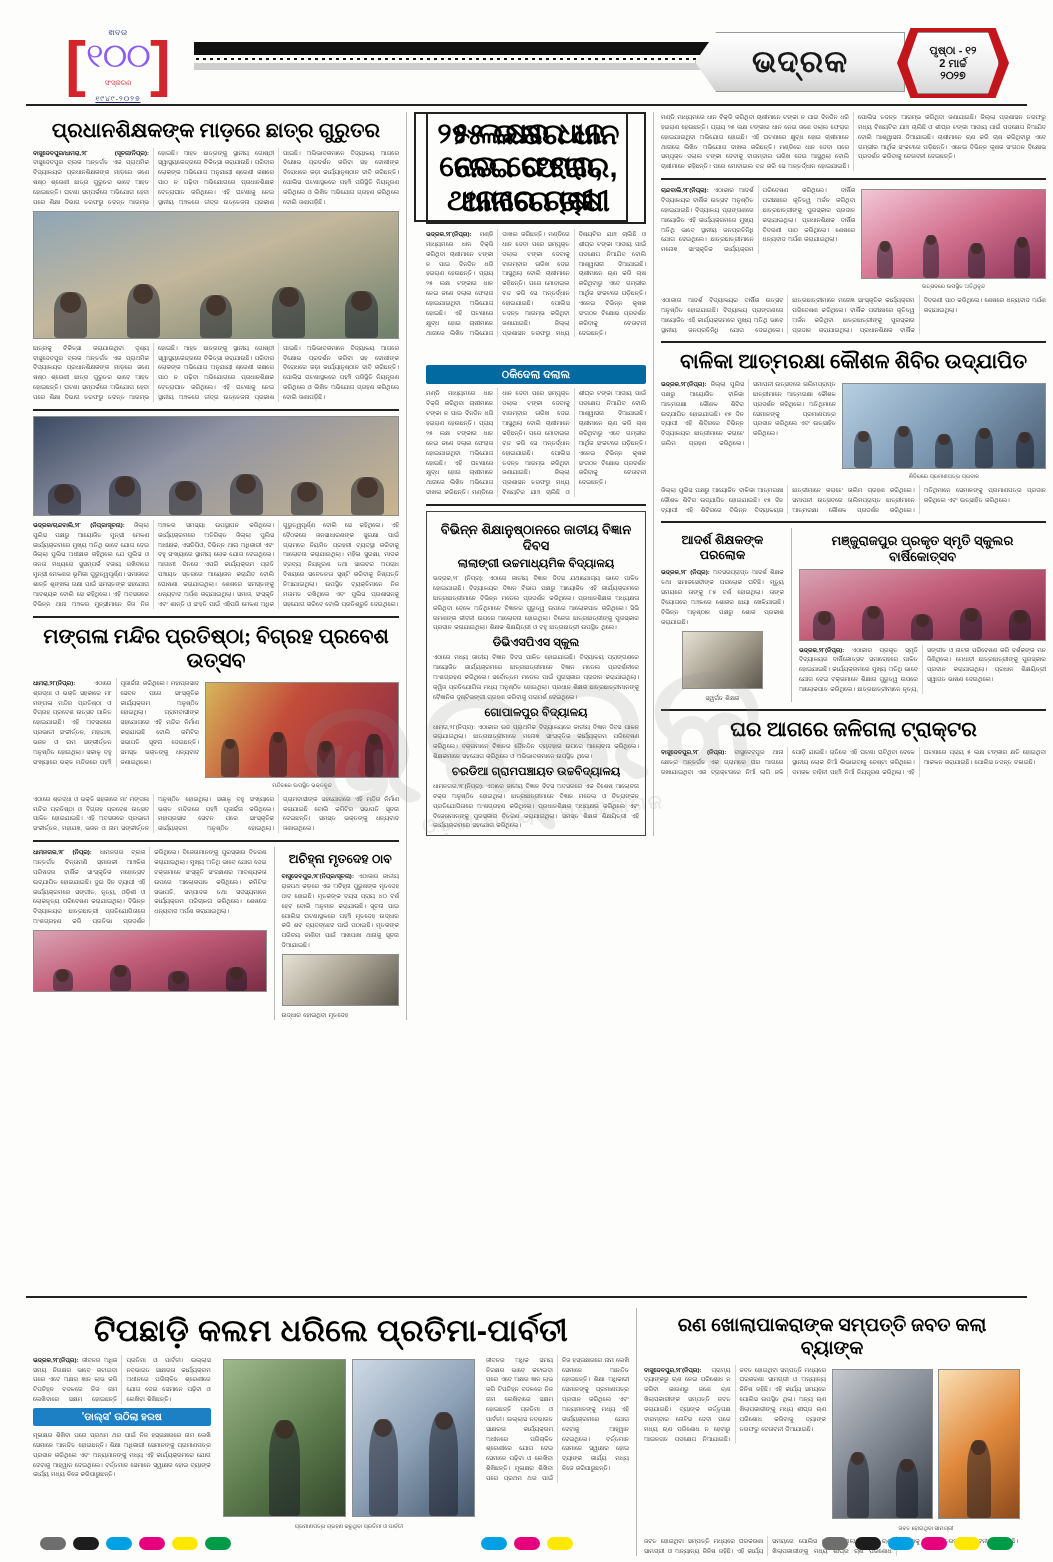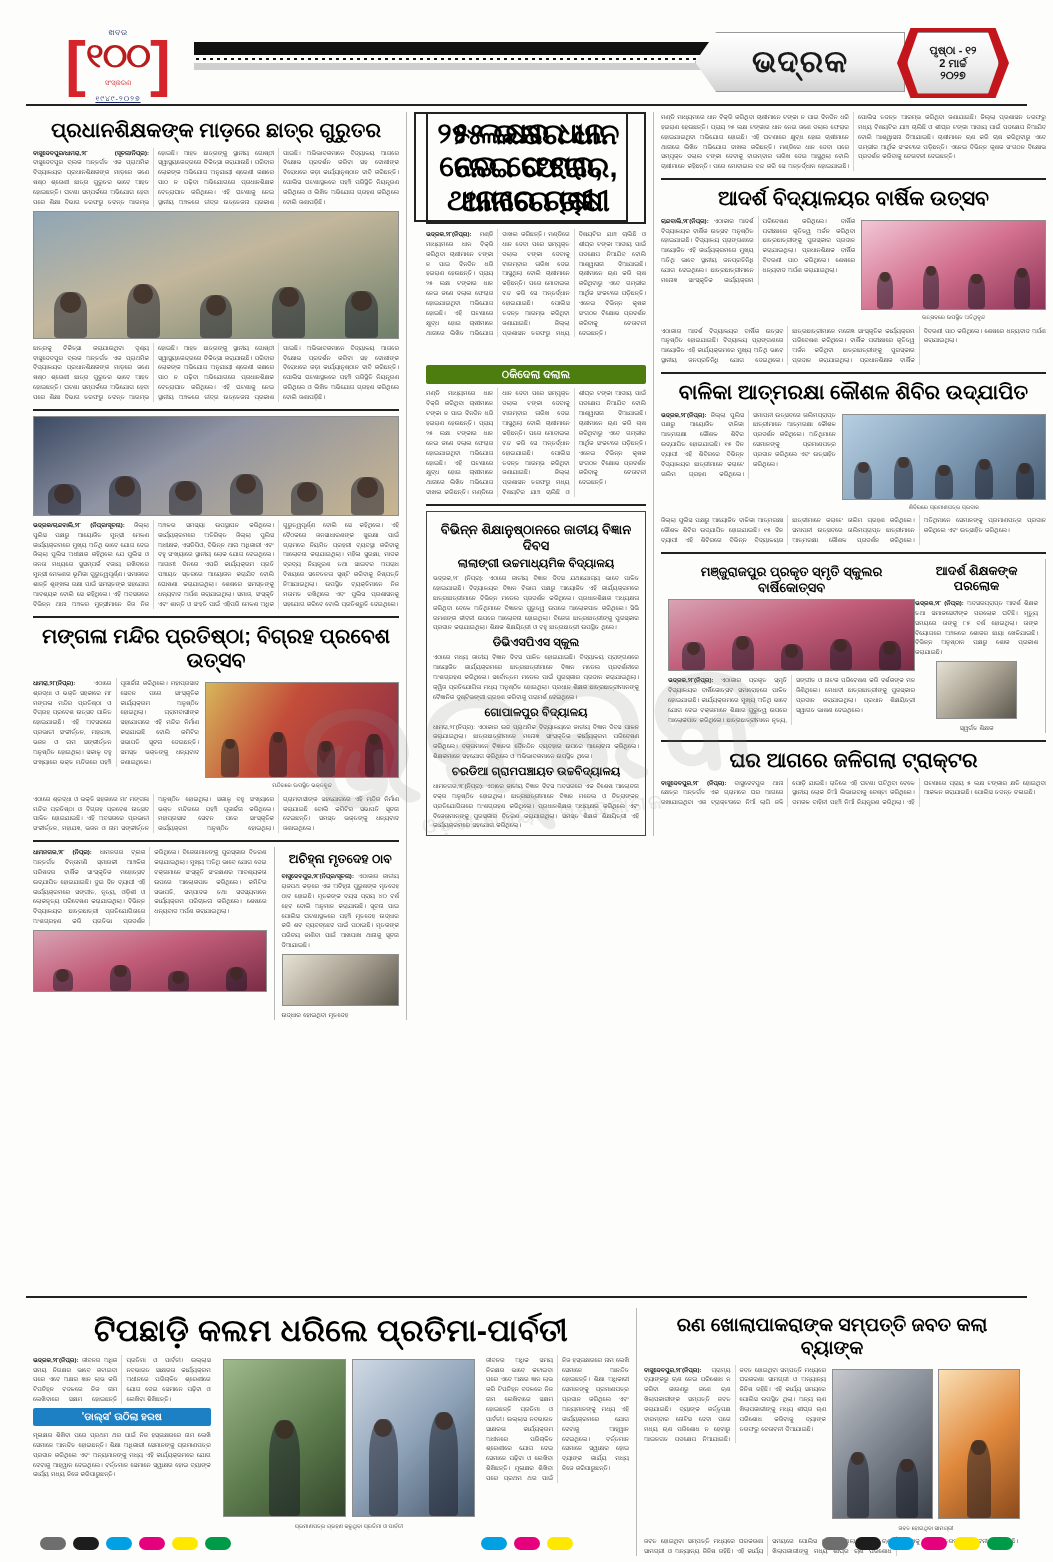--- a/index.html
+++ b/index.html
@@ -20,21 +20,21 @@
   
   .masthead { position:relative; height:72px; }
   .logo {
     position:absolute; left:28px; top:-4px;
     width:128px; height:78px;
     display:flex; align-items:center; justify-content:center;
   }
   .logo .brk { color:#d6242c; font-size:62px; font-weight:bold; line-height:1; }
   .logo .inner { text-align:center; line-height:1; }
   .logo .tiny-top { font-size:8px; color:#1b2a6b; letter-spacing:.5px; }
-  .logo .big { font-size:34px; color:#b91c1c; font-weight:bold; letter-spacing:-1px;}
+  .logo .big { font-size:34px; color:#8b5cf6; font-weight:normal; letter-spacing:-1px;}
   .logo .tiny-red { font-size:7px; color:#d6242c; }
   .logo .tiny-bot { font-size:7.5px; color:#1b2a6b; letter-spacing:1px;text-decoration:underline; }
 
   .rule-wrap { position:absolute; left:168px; right:310px; top:14px; }
   .rule-black { height:13px; background:#111; }
   .rule-dots { height:4px; margin-top:2px;
      background-image:radial-gradient(#111 42%, transparent 44%);
      background-size:7px 4px; }
   .rule-grey { height:7px; margin-top:2px; background:#cfcfcf; }
 
@@ -74,21 +74,21 @@
   .col { padding:0 7px; }
   .vdiv { width:1px; background:#b9b9b9; flex:0 0 1px; }
 
   
   h1.head-main {
     font-size:29px; font-weight:bold; text-align:center;
     margin:5px 0 6px 0; letter-spacing:.2px; line-height:1.15; color:#000;
   }
   h2.head {
     font-size:20.5px; font-weight:bold; text-align:center;
-    margin:6px 0 5px 0; line-height:1.2; color:#000;
+    margin:6px 0 5px 0; line-height:1.2; color:#000;font-family:Liberation Serif, serif;
   }
   h3.head-sm {
     font-size:15.5px; font-weight:bold; text-align:center;
     margin:5px 0 4px 0; line-height:1.2; color:#000;
   }
   h4.sub {
     font-size:11.5px; font-weight:bold; text-align:center;
     margin:4px 0 3px 0; color:#000;
   }
   .body-text {
@@ -105,21 +105,21 @@
   }
   .cap {
     font-size:5.6px; color:#333; text-align:center; margin:2px 0 4px 0;
     line-height:1.4;
   }
 
   .tagbox {
     background:#1a9ad6; color:#fff; font-size:11px; font-weight:bold;
     text-align:center; padding:3px 4px; margin:4px 0; border-radius:2px;
   }
-  .tagbox.cyan { background:#4d7c0f;margin-top:28px; }
+  .tagbox.cyan { background:#0369a1;margin-top:28px; }
   .tagbox.blue { background:#1d7fc4; }
   .thickrule { height:2px; background:#222; margin:7px 0 5px 0; }
   .boxed { border:1.5px solid #444; padding:5px 7px; }
 
   
   .ph-inner { position:absolute; inset:0; }
   .g1 { background:linear-gradient(160deg,#8fa6b6 0%,#c3b79c 45%,#6e7f6a 100%); }
   .g2 { background:linear-gradient(150deg,#3b4a63 0%,#8f93a3 40%,#c9b68f 100%); }
   .g3 { background:linear-gradient(120deg,#d7b65a 0%,#c34d3a 40%,#8d2f46 100%); }
   .g4 { background:linear-gradient(135deg,#b7cfe2 0%,#7f9bb5 50%,#4c5f74 100%); }
@@ -344,21 +344,20 @@
 
       <div class="vdiv"></div>
 
       <div class="col" style="width:399px">
         <div class="cols2 body-text" style="column-count:2">
           <span>ମଣ୍ଡି ମାଧ୍ୟମରେ ଧାନ ବିକ୍ରି କରିଥିବା ଚାଷୀମାନେ ଟଙ୍କା ନ ପାଇ ଦିନଦିନ ଧରି ହଇରାଣ ହେଉଛନ୍ତି। ପ୍ରାୟ ୨୫ ଲକ୍ଷ ଟଙ୍କାର ଧାନ ନେଇ ଜଣେ ଦଲାଲ ଫେରାର ହୋଇଯାଇଥିବା ଅଭିଯୋଗ ହୋଇଛି। ଏହି ଘଟଣାରେ କ୍ଷୁବ୍ଧ ହୋଇ ଚାଷୀମାନେ ଥାନାରେ ଲିଖିତ ଅଭିଯୋଗ ଦାଖଲ କରିଛନ୍ତି। ମଣ୍ଡିରେ ଧାନ ଦେବା ପରେ ସମ୍ପୃକ୍ତ ଦଲାଲ ଟଙ୍କା ଦେବାକୁ ବାରମ୍ବାର ତାରିଖ ଦେଇ ଆସୁଥିଲା ବୋଲି ଚାଷୀମାନେ କହିଛନ୍ତି। ପରେ ମୋବାଇଲ ବନ୍ଦ କରି ସେ ଅନ୍ତର୍ଦ୍ଧାନ ହୋଇଯାଇଛି। ପୋଲିସ ତଦନ୍ତ ଆରମ୍ଭ କରିଥିବା ଜଣାଯାଇଛି। ଜିଲ୍ଲା ପ୍ରଶାସନ ତରଫରୁ ମଧ୍ୟ ବିଷୟଟିର ଯାଞ୍ଚ ଚାଲିଛି ଓ ଶୀଘ୍ର ଟଙ୍କା ଆଦାୟ ପାଇଁ ପଦକ୍ଷେପ ନିଆଯିବ ବୋଲି ଆଶ୍ୱାସନା ଦିଆଯାଇଛି। ଚାଷୀମାନେ ଋଣ କରି ଚାଷ କରିଥିବାରୁ ଏବେ ଗମ୍ଭୀର ଆର୍ଥିକ ସଂକଟରେ ପଡ଼ିଛନ୍ତି। ଏନେଇ ବିଭିନ୍ନ କୃଷକ ସଂଗଠନ ବିକ୍ଷୋଭ ପ୍ରଦର୍ଶନ କରିବାକୁ ଚେତାବନୀ ଦେଇଛନ୍ତି।</span>
         </div>
 
         <div class="thickrule"></div>
 
-        <h2 class="head">ଆଦର୍ଶ ବିଦ୍ୟାଳୟର ବାର୍ଷିକ ଉତ୍ସବ</h2>
         <div class="row">
           <div style="width:52%; padding-right:6px">
             <div class="cols2 body-text">
               <span class="lead">ଚାନ୍ଦବାଲି,୨୮(ନିପ୍ର):</span>
               <span>ଏଠାକାର ଆଦର୍ଶ ବିଦ୍ୟାଳୟର ବାର୍ଷିକ ଉତ୍ସବ ଅନୁଷ୍ଠିତ ହୋଇଯାଇଛି। ବିଦ୍ୟାଳୟ ପ୍ରାଙ୍ଗଣରେ ଆୟୋଜିତ ଏହି କାର୍ଯ୍ୟକ୍ରମରେ ମୁଖ୍ୟ ଅତିଥି ଭାବେ ସ୍ଥାନୀୟ ଜନପ୍ରତିନିଧି ଯୋଗ ଦେଇଥିଲେ। ଛାତ୍ରଛାତ୍ରୀମାନେ ମନୋଜ୍ଞ ସାଂସ୍କୃତିକ କାର୍ଯ୍ୟକ୍ରମ ପରିବେଷଣ କରିଥିଲେ। ବାର୍ଷିକ ପରୀକ୍ଷାରେ କୃତିତ୍ୱ ଅର୍ଜନ କରିଥିବା ଛାତ୍ରଛାତ୍ରୀଙ୍କୁ ପୁରସ୍କାର ପ୍ରଦାନ କରାଯାଇଥିଲା। ପ୍ରଧାନଶିକ୍ଷକ ବାର୍ଷିକ ବିବରଣୀ ପାଠ କରିଥିଲେ। ଶେଷରେ ଧନ୍ୟବାଦ ଅର୍ପଣ କରାଯାଇଥିଲା।</span>
             </div>
           </div>
           <div style="width:48%">
             <div class="photo" style="height:90px">
               <div class="ph-inner g11"></div>
@@ -400,47 +399,47 @@
             <div class="cap">ଶିବିରରେ ପ୍ରମାଣପତ୍ର ପ୍ରଦାନ</div>
           </div>
         </div>
         <div class="cols3 body-text">
           <span>ଜିଲ୍ଲା ପୁଲିସ ପକ୍ଷରୁ ଆୟୋଜିତ ବାଳିକା ଆତ୍ମରକ୍ଷା କୌଶଳ ଶିବିର ଉଦ୍‌ଯାପିତ ହୋଇଯାଇଛି। ୧୫ ଦିନ ବ୍ୟାପୀ ଏହି ଶିବିରରେ ବିଭିନ୍ନ ବିଦ୍ୟାଳୟର ଛାତ୍ରୀମାନେ କରାଟେ ତାଲିମ ଗ୍ରହଣ କରିଥିଲେ। ସମାପନୀ ଉତ୍ସବରେ ତାଲିମପ୍ରାପ୍ତ ଛାତ୍ରୀମାନେ ଆତ୍ମରକ୍ଷା କୌଶଳ ପ୍ରଦର୍ଶନ କରିଥିଲେ। ଅତିଥିମାନେ ସେମାନଙ୍କୁ ପ୍ରମାଣପତ୍ର ପ୍ରଦାନ କରିଥିଲେ ଏବଂ ଉତ୍ସାହିତ କରିଥିଲେ।</span>
         </div>
 
         <div class="thickrule"></div>
 
         <div class="row">
+          <div style="width:34%; padding-right:7px; border-right:1px solid #b9b9b9">
+            <h3 class="head-sm" style="font-size:12.5px">ଆଦର୍ଶ ଶିକ୍ଷକଙ୍କ ପରଲୋକ</h3>
+            <div class="body-text">
+              <span class="lead">ଭଦ୍ରକ,୨୮ (ନିପ୍ର):</span>
+              <span>ଅବସରପ୍ରାପ୍ତ ଆଦର୍ଶ ଶିକ୍ଷକ ତଥା ସମାଜସେବୀଙ୍କ ପରଲୋକ ଘଟିଛି। ମୃତ୍ୟୁ ସମୟରେ ତାଙ୍କୁ ୮୫ ବର୍ଷ ହୋଇଥିଲା। ତାଙ୍କ ବିୟୋଗରେ ଅଞ୍ଚଳରେ ଶୋକର ଛାୟା ଖେଳିଯାଇଛି। ବିଭିନ୍ନ ଅନୁଷ୍ଠାନ ପକ୍ଷରୁ ଶୋକ ପ୍ରକାଶ କରାଯାଇଛି।</span>
+            </div>
+            <div class="photo" style="height:58px; width:66%; margin:4px auto">
+              <div class="ph-inner g8"></div>
+            </div>
+            <div class="body-text" style="text-align:center">ସ୍ୱର୍ଗତ ଶିକ୍ଷକ</div>
+          </div>
           <div style="width:66%; padding-left:7px">
             <h3 class="head-sm" style="font-size:13px">ମଞ୍ଜୁରାଜପୁର ପ୍ରକୃତ ସ୍ମୃତି ସ୍କୁଲର ବାର୍ଷିକୋତ୍ସବ</h3>
             <div class="photo" style="height:72px">
               <div class="ph-inner g6"></div>
               <div class="figs">
                 <div class="fig" style="height:70%"></div>
                 <div class="fig" style="height:84%"></div>
                 <div class="fig" style="height:64%"></div>
                 <div class="fig" style="height:78%"></div>
                 <div class="fig" style="height:72%"></div>
               </div>
             </div>
             <div class="cols2 body-text">
               <span class="lead">ଭଦ୍ରକ,୨୮(ନିପ୍ର):</span>
               <span>ଏଠାକାର ପ୍ରକୃତ ସ୍ମୃତି ବିଦ୍ୟାଳୟର ବାର୍ଷିକୋତ୍ସବ ସମାରୋହରେ ପାଳିତ ହୋଇଯାଇଛି। କାର୍ଯ୍ୟକ୍ରମରେ ମୁଖ୍ୟ ଅତିଥି ଭାବେ ଯୋଗ ଦେଇ ବକ୍ତାମାନେ ଶିକ୍ଷାର ଗୁରୁତ୍ୱ ଉପରେ ଆଲୋକପାତ କରିଥିଲେ। ଛାତ୍ରଛାତ୍ରୀମାନେ ନୃତ୍ୟ, ସଙ୍ଗୀତ ଓ ନାଟକ ପରିବେଷଣ କରି ଦର୍ଶକଙ୍କ ମନ ଜିଣିଥିଲେ। ମେଧାବୀ ଛାତ୍ରଛାତ୍ରୀଙ୍କୁ ପୁରସ୍କାର ପ୍ରଦାନ କରାଯାଇଥିଲା। ପ୍ରଧାନ ଶିକ୍ଷୟିତ୍ରୀ ସ୍ୱାଗତ ଭାଷଣ ଦେଇଥିଲେ।</span>
             </div>
-          </div>
-          <div style="width:34%; padding-right:7px; border-right:1px solid #b9b9b9">
-            <h3 class="head-sm" style="font-size:12.5px">ଆଦର୍ଶ ଶିକ୍ଷକଙ୍କ ପରଲୋକ</h3>
-            <div class="body-text">
-              <span class="lead">ଭଦ୍ରକ,୨୮ (ନିପ୍ର):</span>
-              <span>ଅବସରପ୍ରାପ୍ତ ଆଦର୍ଶ ଶିକ୍ଷକ ତଥା ସମାଜସେବୀଙ୍କ ପରଲୋକ ଘଟିଛି। ମୃତ୍ୟୁ ସମୟରେ ତାଙ୍କୁ ୮୫ ବର୍ଷ ହୋଇଥିଲା। ତାଙ୍କ ବିୟୋଗରେ ଅଞ୍ଚଳରେ ଶୋକର ଛାୟା ଖେଳିଯାଇଛି। ବିଭିନ୍ନ ଅନୁଷ୍ଠାନ ପକ୍ଷରୁ ଶୋକ ପ୍ରକାଶ କରାଯାଇଛି।</span>
-            </div>
-            <div class="photo" style="height:58px; width:66%; margin:4px auto">
-              <div class="ph-inner g8"></div>
-            </div>
-            <div class="body-text" style="text-align:center">ସ୍ୱର୍ଗତ ଶିକ୍ଷକ</div>
           </div>
         </div>
 
         <div class="thickrule"></div>
 
         <h2 class="head">ଘର ଆଗରେ ଜଳିଗଲା ଟ୍ରାକ୍ଟର</h2>
         <div class="cols3 body-text">
           <span class="lead">ବାସୁଦେବପୁର,୨୮ (ନିପ୍ର):</span>
           <span>ବାସୁଦେବପୁର ଥାନା କ୍ଷେତ୍ର ଅନ୍ତର୍ଗତ ଏକ ଗ୍ରାମରେ ଘର ଆଗରେ ରଖାଯାଇଥିବା ଏକ ଟ୍ରାକ୍ଟରରେ ନିଆଁ ଲାଗି ଜଳି ପୋଡ଼ି ଯାଇଛି। ରାତିରେ ଏହି ଘଟଣା ଘଟିଥିବା ବେଳେ ସ୍ଥାନୀୟ ଲୋକ ନିଆଁ ଲିଭାଇବାକୁ ଚେଷ୍ଟା କରିଥିଲେ। ଦମକଳ ବାହିନୀ ପହଞ୍ଚି ନିଆଁ ନିୟନ୍ତ୍ରଣ କରିଥିଲା। ଏହି ଘଟଣାରେ ପ୍ରାୟ ୫ ଲକ୍ଷ ଟଙ୍କାର କ୍ଷତି ହୋଇଥିବା ଆକଳନ କରାଯାଇଛି। ପୋଲିସ ତଦନ୍ତ ଚଳାଇଛି।</span>
         </div>

